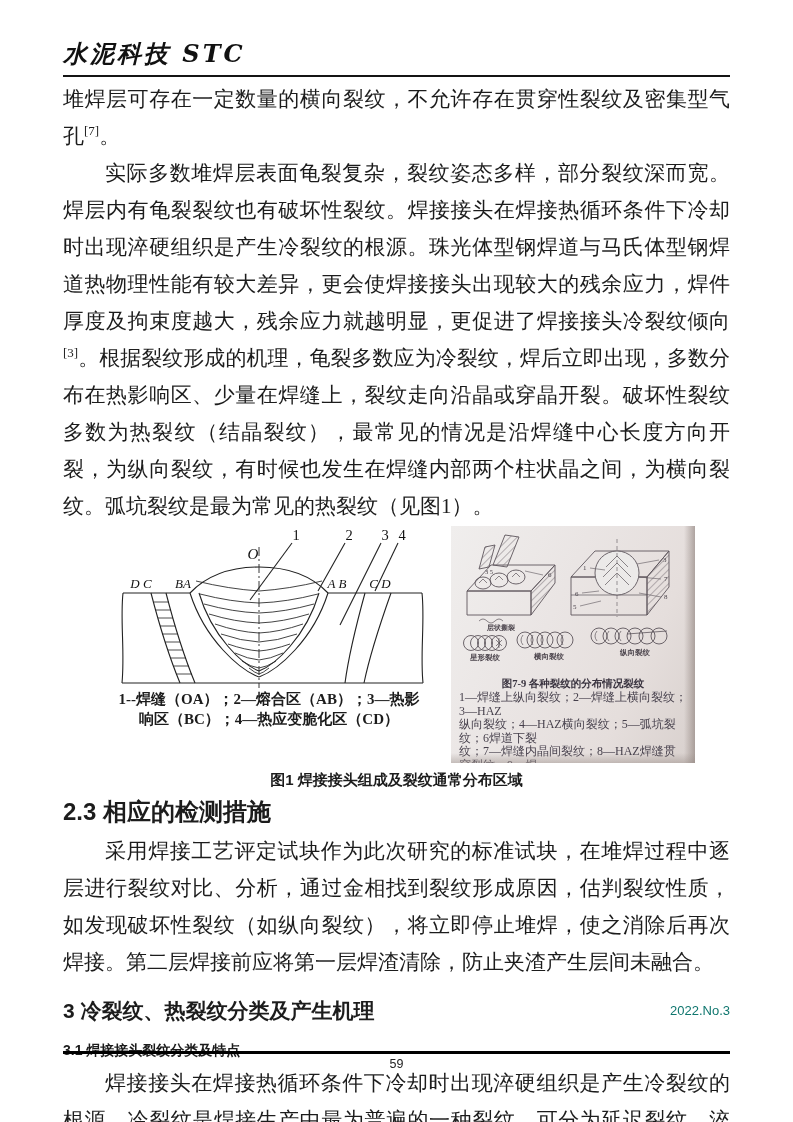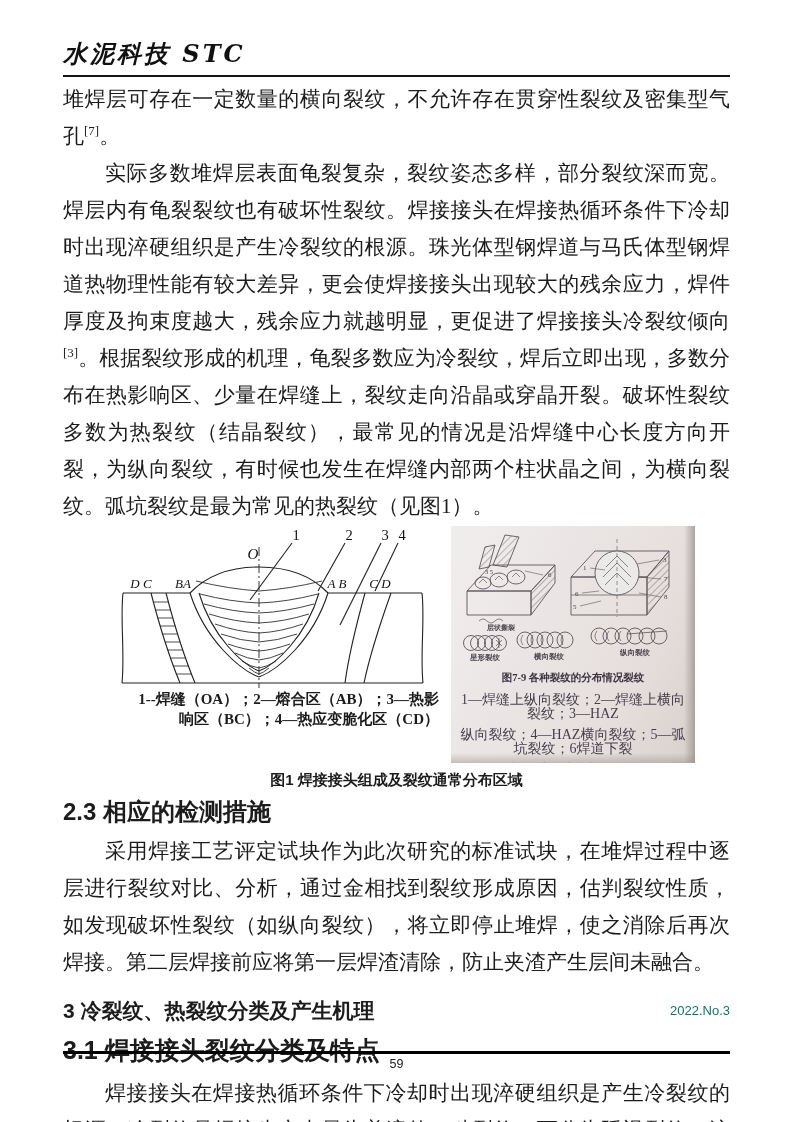--- a/index.html
+++ b/index.html
@@ -10,35 +10,35 @@
         font-family:"DejaVu Serif",serif;letter-spacing:3px;color:#111;}
   .header-rule{margin-top:5px;border-bottom:2.5px solid #141414;height:0;}
   p.body-text{margin:0;font-size:21px;line-height:37px;text-align:justify;text-justify:inter-ideograph;}
   p.cont{margin-top:4px;text-indent:0;}
   p.ind{text-indent:2em;}
   sup.cite{font-size:13px;line-height:0;vertical-align:super;}
   .figure-row{display:flex;margin-left:36px;margin-top:1px;gap:12px;height:238px;}
   .fig7{width:340px;}
   .fig7 svg{display:block;}
   .fig7-title{text-align:center;font-size:16.5px;font-weight:bold;line-height:21px;margin-top:1px;letter-spacing:2px;}
-  .fig7-legend{text-align:right;font-size:15px;font-weight:bold;line-height:20px;}
+  .fig7-legend{text-align:center;font-size:15px;font-weight:bold;line-height:20px;}
   .photo{position:relative;width:244px;height:237px;overflow:hidden;
          background:linear-gradient(115deg,#f0eeed 0%,#eae5e4 40%,#e5dedc 72%,#d8d0cd 100%);}
   .photo-inner{position:relative;padding:5px 8px 0 8px;}
-  .photo-caption-title{text-align:center;font-size:10.5px;font-weight:bold;color:#3a3440;line-height:14px;margin-top:4px;}
-  .photo-caption-line{text-align:center;font-size:14px;color:#453f4b;line-height:13.5px;margin-top:8px;}
+  .photo-caption-title{text-align:center;font-size:10.5px;font-weight:bold;color:#3a3440;line-height:14px;margin-top:10px;}
+  .photo-caption-line{font-size:12px;color:#453f4b;line-height:13.5px;}
   .shadow-right{position:absolute;top:0;right:0;width:11px;height:100%;
          background:linear-gradient(to right,rgba(137,124,119,0),rgba(137,124,119,0.6));}
   .shadow-bottom{position:absolute;bottom:0;left:0;width:100%;height:10px;
          background:linear-gradient(to bottom,rgba(150,138,133,0),rgba(150,138,133,0.45));}
   .fig1-caption{text-align:center;font-family:"Liberation Sans",sans-serif;font-weight:bold;
          font-size:15px;line-height:21px;margin-top:5px;}
   .sec23,.sec31{font-family:"Liberation Sans",sans-serif;font-weight:bold;font-size:24px;margin:9px 0 8px 0;line-height:26px;}
   .sec3{font-family:"Liberation Sans",sans-serif;font-weight:bold;font-size:21px;margin:15px 0 2px 0;line-height:30px;}
-  .sec31{margin:11px 0 12px 0;font-size:25px;}
+  .sec31{margin:11px 0 2px 0;font-size:14px;}
   .p4{margin-top:5px;}
   .footer-rule{position:absolute;left:63px;right:63px;top:1051px;border-top:3px solid #000;}
   .footer-page{position:absolute;left:0;width:100%;top:1057px;text-align:center;
          font-family:"Liberation Sans",sans-serif;font-size:12.5px;color:#222;}
   .footer-issue{position:absolute;right:63px;top:1003px;font-family:"Liberation Sans",sans-serif;font-size:13px;color:#0f766e;}
   svg text{font-family:"Liberation Serif",serif;}
 </style>
 </head>
 <body>
 

